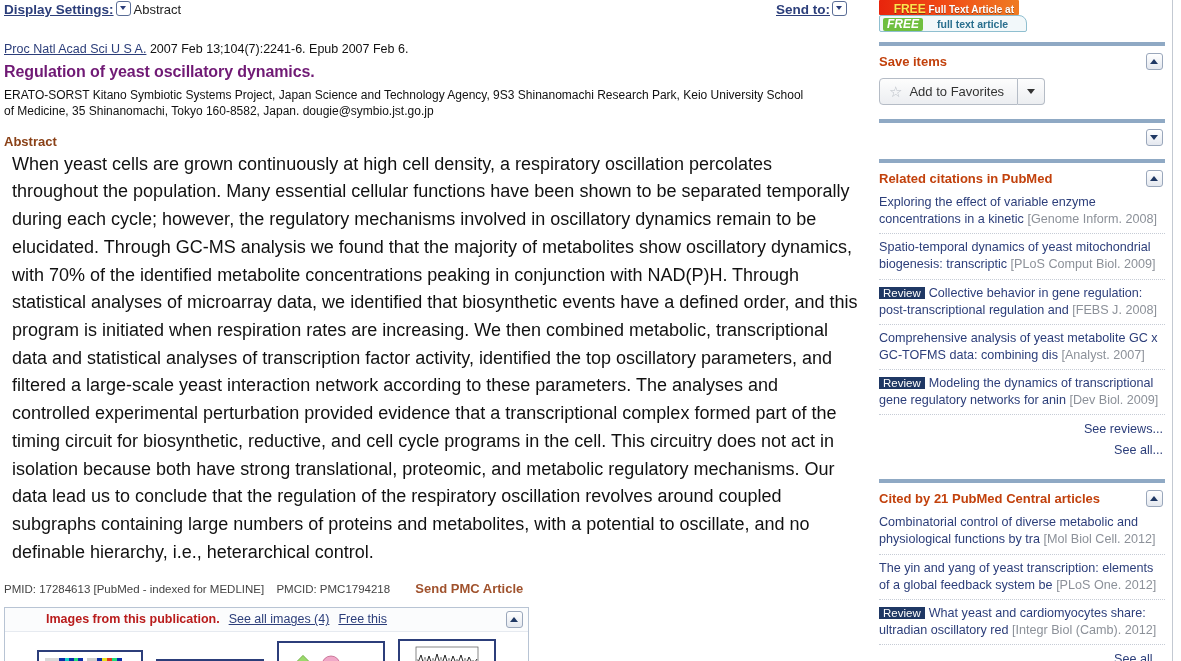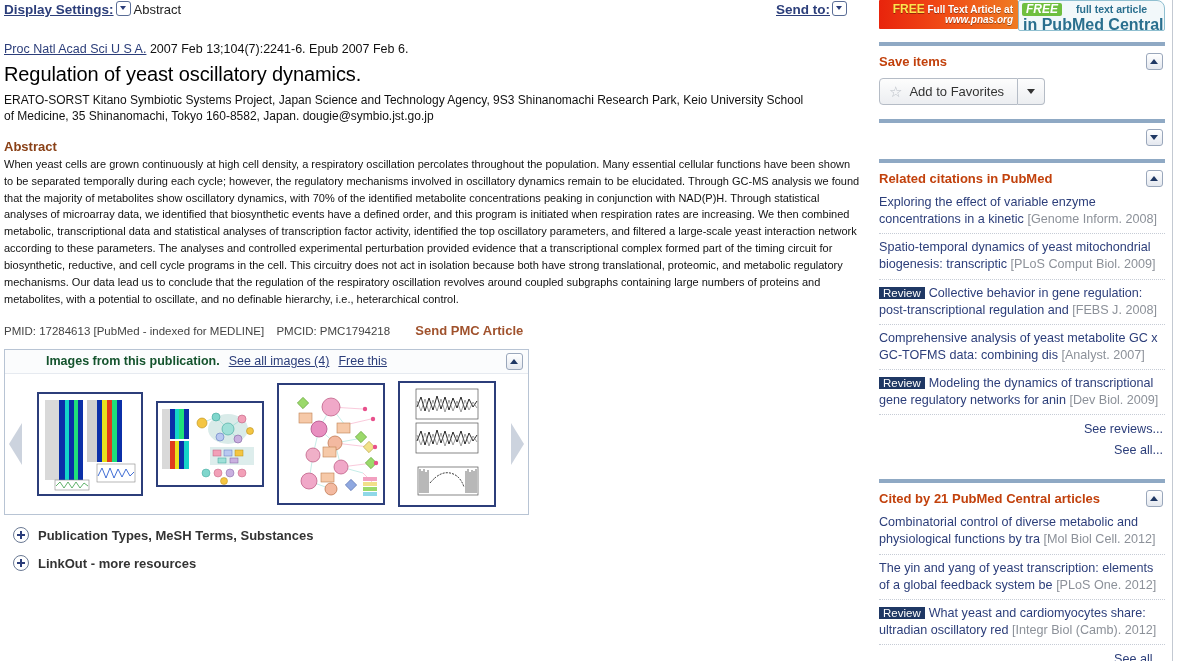--- a/index.html
+++ b/index.html
@@ -81,25 +81,25 @@
     margin-top: 19px;
     font-size: 12.5px;
     color: #111;
   }
   .journal-link {
     color: #2c3e7a;
     text-decoration: underline;
     cursor: pointer;
   }
   .article-title {
-    font-size: 20px;
-    font-weight: normal;
+    font-size: 16px;
+    font-weight: bold;
     margin: 7px 0 0 0;
     letter-spacing: -0.1px;
-    color: #000000;
+    color: #701a75;
   }
   .authors {
     margin-top: 7px;
     font-size: 12.5px;
   }
   .authors a {
     color: #2c3e7a;
     text-decoration: underline;
     cursor: pointer;
   }
@@ -113,25 +113,26 @@
 
   
   .abstract-heading {
     margin-top: 14px;
     font-size: 13px;
     font-weight: bold;
     color: #8a4117;
   }
   .abstract-body {
     margin-top: 2px;
-    font-size: 11px;
+    font-size: 18px;
     line-height: 1.54;
     text-align: left;
     color: #111;
     max-width: 864px;
+    margin-left: 8px;
   }
 
   
   .id-line {
     margin-top: 15px;
     font-size: 11.5px;
     color: #444;
   }
   .id-line .pmcid { margin-left: 9px; }
   .free-pmc {
@@ -152,21 +153,21 @@
   .images-header {
     position: relative;
     height: 23px;
     padding: 4px 0 0 7px;
     box-sizing: border-box;
     font-size: 12.5px;
     background: #fbfcfd;
   }
   .images-header .title {
     font-weight: bold;
-    color: #14532d;
+    color: #b91c1c;
     padding-left: 34px;
   }
   .images-header a {
     margin-left: 9px;
     color: #2c3e7a;
     text-decoration: underline;
     cursor: pointer;
   }
   .collapse-btn {
     position: absolute;
@@ -275,20 +276,21 @@
     right: 8px; top: 0;
     width: 1px; height: 661px;
     background: #c3c9d2;
   }
   .ads {
     display: flex;
     gap: 0;
     padding-top: 0px;
     height: 32px;
     align-items: flex-start;
+    flex-direction: column;
   }
   .ad-pnas {
     width: 140px; height: 29px;
     background: linear-gradient(90deg,#e8240c 0%, #f04a16 45%, #ef7b22 100%);
     position: relative;
     overflow: hidden;
     cursor: pointer;
     border-radius: 1px;
   }
   .ad-pnas .l1, .ad-pnas .l2 {

